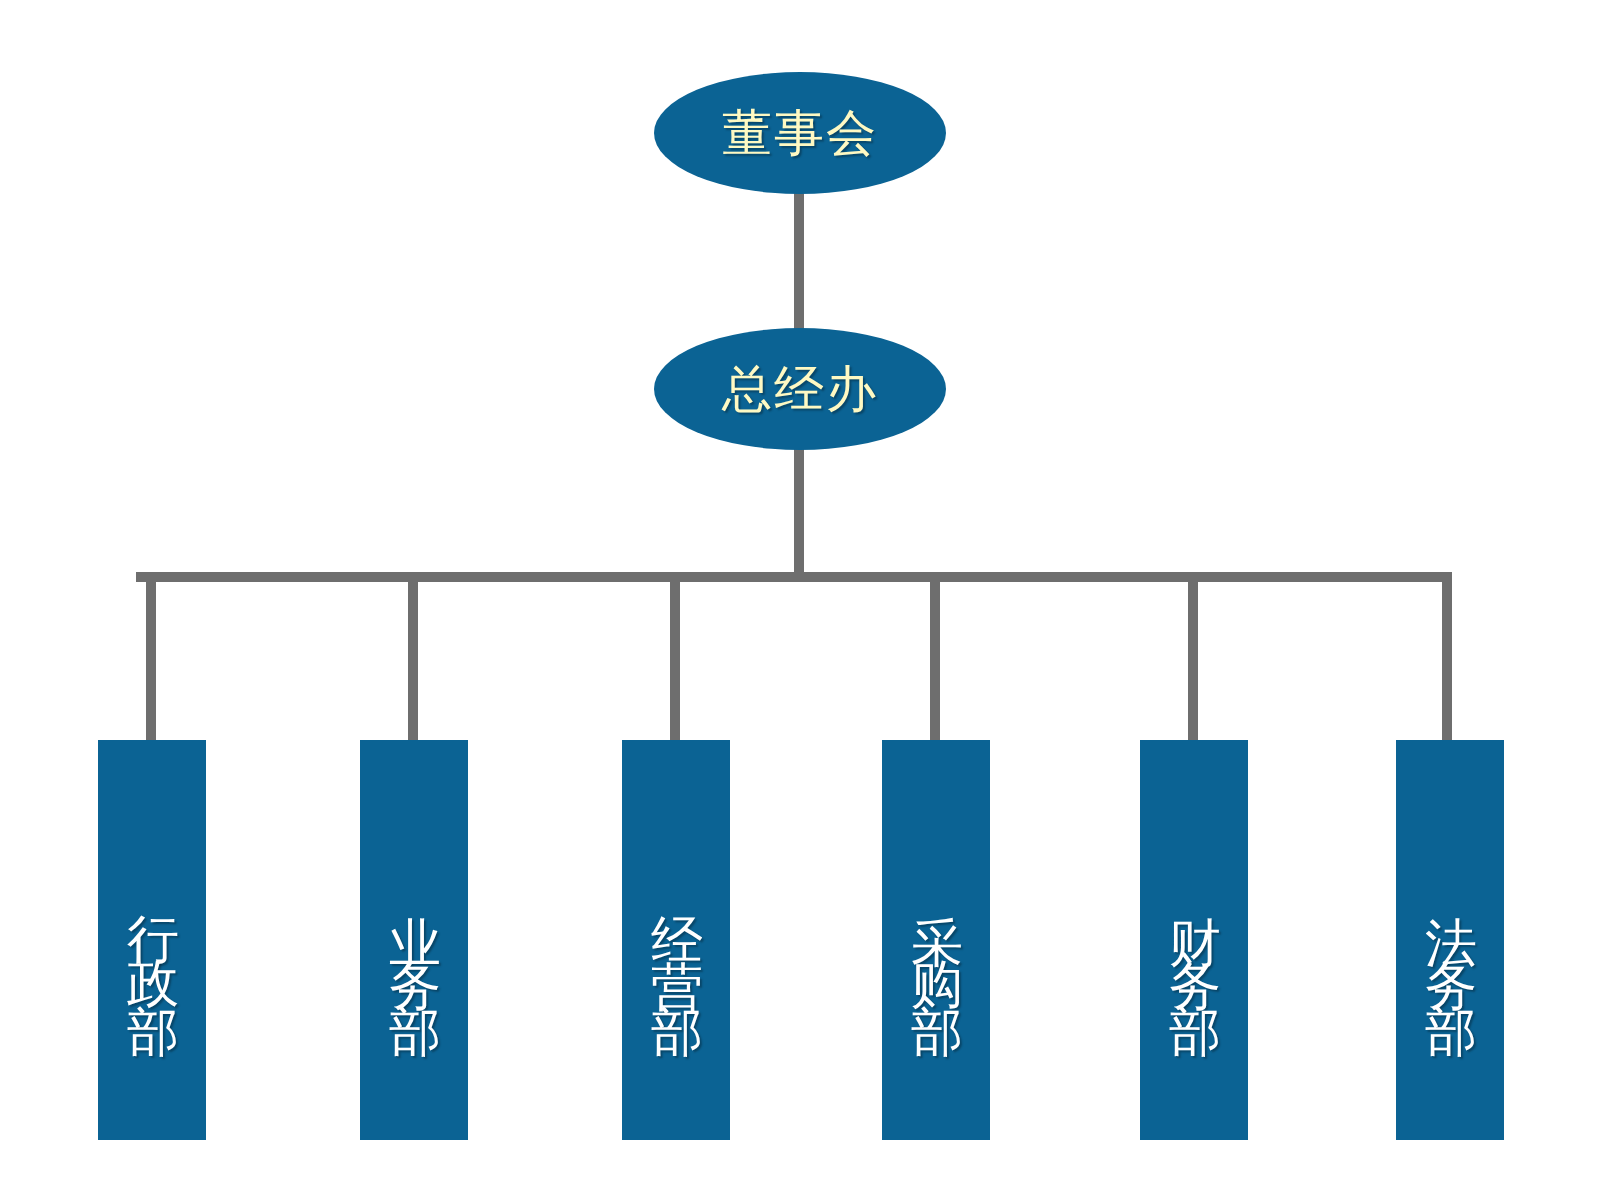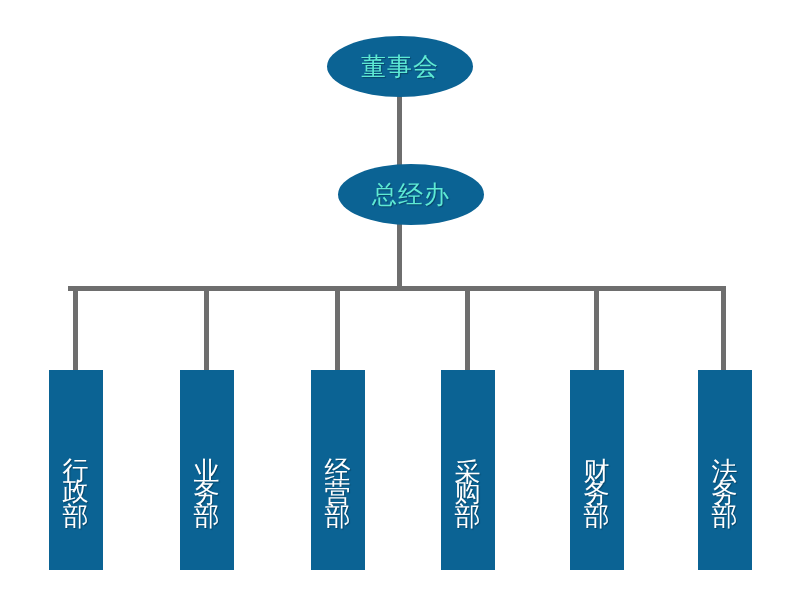--- a/index.html
+++ b/index.html
@@ -33,21 +33,21 @@
     z-index: 2;
     width: 146px;
     height: 61px;
     border-radius: 50%;
     background: #0b6394;
     display: flex;
     align-items: center;
     justify-content: center;
   }
   .node-ellipse .node-ellipse-label {
-    color: #5eead4;
+    color: #fef9c3;
     font-size: 25px;
     line-height: 25px;
     letter-spacing: 1px;
     white-space: nowrap;
     text-shadow: 1px 1px 1px rgba(0,0,0,0.30);
   }
 
   
   .node-box {
     position: absolute;
@@ -86,21 +86,21 @@
   <div class="connector" style="left:204px; top:286px; width:5px; height:85px;"></div>
   <div class="connector" style="left:335px; top:286px; width:5px; height:85px;"></div>
   <div class="connector" style="left:465px; top:286px; width:5px; height:85px;"></div>
   <div class="connector" style="left:594px; top:286px; width:5px; height:85px;"></div>
   <div class="connector" style="left:721px; top:286px; width:5px; height:85px;"></div>
 
   <div class="node-ellipse" style="left:327px; top:36px;">
     <span class="node-ellipse-label">董事会</span>
   </div>
 
-  <div class="node-ellipse" style="left:338px; top:164px;">
+  <div class="node-ellipse" style="left:327px; top:164px;">
     <span class="node-ellipse-label">总经办</span>
   </div>
 
   <div class="node-box" style="left:49px; top:370px;">
     <span class="node-box-label">行政部</span>
   </div>
 
   <div class="node-box" style="left:180px; top:370px;">
     <span class="node-box-label">业务部</span>
   </div>

